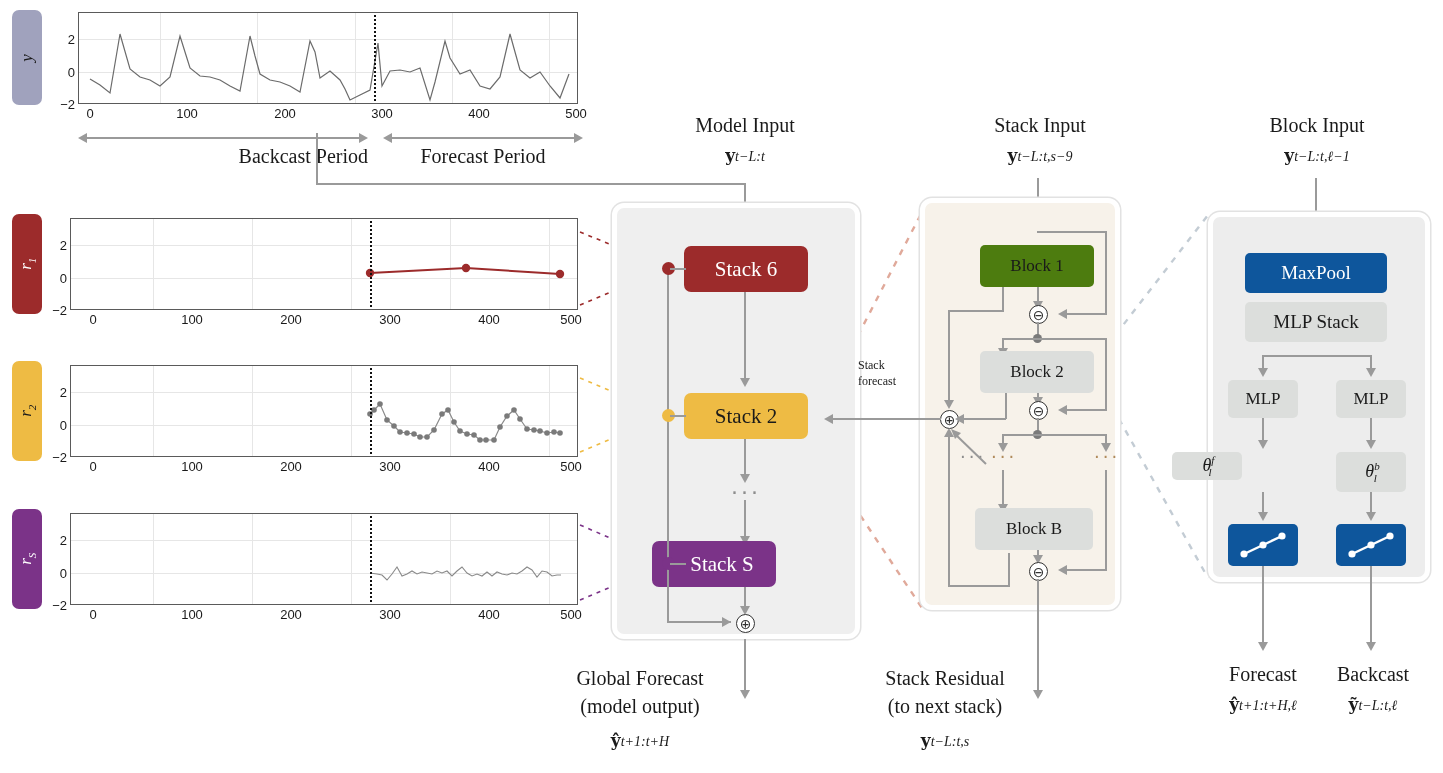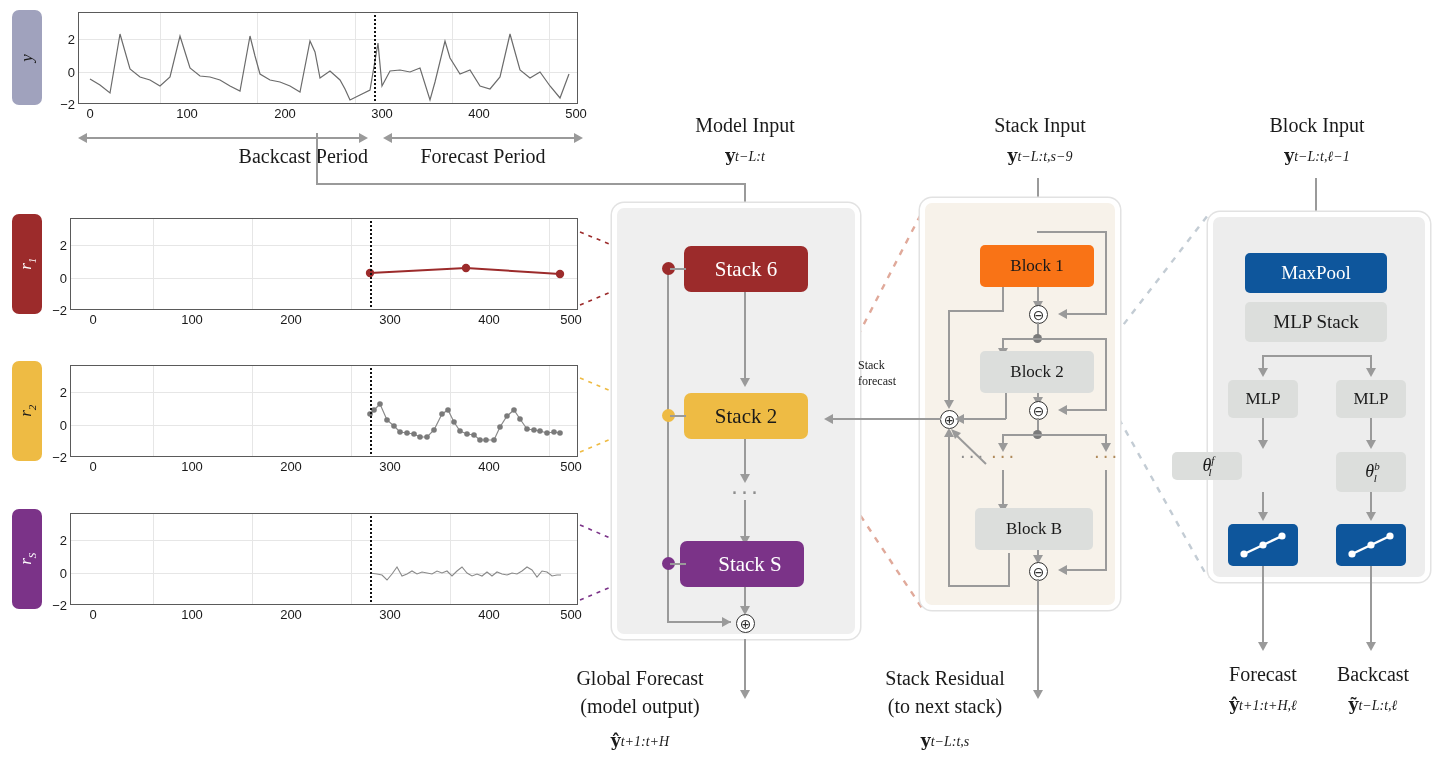--- a/index.html
+++ b/index.html
@@ -307,21 +307,21 @@
 
 <div class="node" style="left:684px;top:393px;width:124px;height:46px;background:#eebb44;color:#1a1a1a;">
   <span>Stack 2</span>
 </div>
 <div class="vlin" style="left:744px;top:439px;height:42px;"></div>
 <div class="arrow-d" style="left:740px;top:474px;"></div>
 <div class="ellipsis" style="left:731px;top:482px;">···</div>
 <div class="vlin" style="left:744px;top:500px;height:40px;"></div>
 <div class="arrow-d" style="left:740px;top:536px;"></div>
 
-<div class="node" style="left:680px;top:541px;width:124px;height:46px;background:#7b3388;color:#ffffff;padding-left:16px;">
+<div class="node" style="left:652px;top:541px;width:124px;height:46px;background:#7b3388;color:#ffffff;padding-left:16px;">
   <span>Stack S</span>
 </div>
 <div class="vlin" style="left:744px;top:587px;height:24px;"></div>
 <div class="arrow-d" style="left:740px;top:606px;"></div>
 
 <div class="vlin" style="left:667px;top:268px;height:354px;"></div>
 <div class="hline" style="left:667px;top:621px;width:64px;"></div>
 <div class="arrow-r" style="left:722px;top:617px;"></div>
 <div class="tapdot" style="left:662px;top:262px;background:#9c2b2b;"></div>
 <div class="tapdot" style="left:662px;top:409px;background:#eebb44;"></div>
@@ -344,21 +344,21 @@
 
 <div class="cap" style="position:absolute;left:935px;top:113px;width:210px;">Stack Input</div>
 <div class="math" style="position:absolute;left:935px;top:145px;width:210px;">
   <b>y</b><i>t−L:t,s−9</i>
 </div>
 <div class="vlin" style="left:1037px;top:178px;height:53px;"></div>
 <div class="arrow-d" style="left:1033px;top:229px;"></div>
 
 <div class="container-box" style="left:920px;top:198px;width:200px;height:412px;background:#f7f2ea;"></div>
 
-<div class="node small" style="left:980px;top:245px;width:114px;height:42px;background:#f97316;color:#1a1a1a;align-items:center;">
+<div class="node small" style="left:980px;top:245px;width:114px;height:42px;background:#4d7c0f;color:#1a1a1a;align-items:center;">
   <span>Block 1</span>
 </div>
 
 <div class="hline" style="left:1037px;top:231px;width:70px;"></div>
 <div class="vlin" style="left:1105px;top:231px;height:83px;"></div>
 <div class="hline" style="left:1062px;top:313px;width:45px;"></div>
 <div class="arrow-l" style="left:1058px;top:309px;"></div>
 <div class="vlin" style="left:1037px;top:287px;height:18px;"></div>
 <div class="arrow-d" style="left:1033px;top:301px;"></div>
 <div class="opcirc" style="left:1029px;top:305px;">

